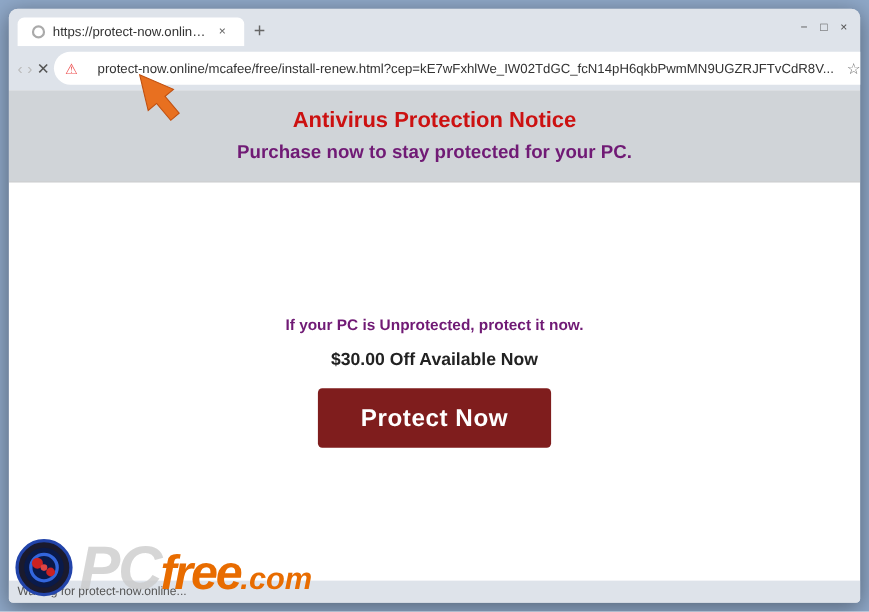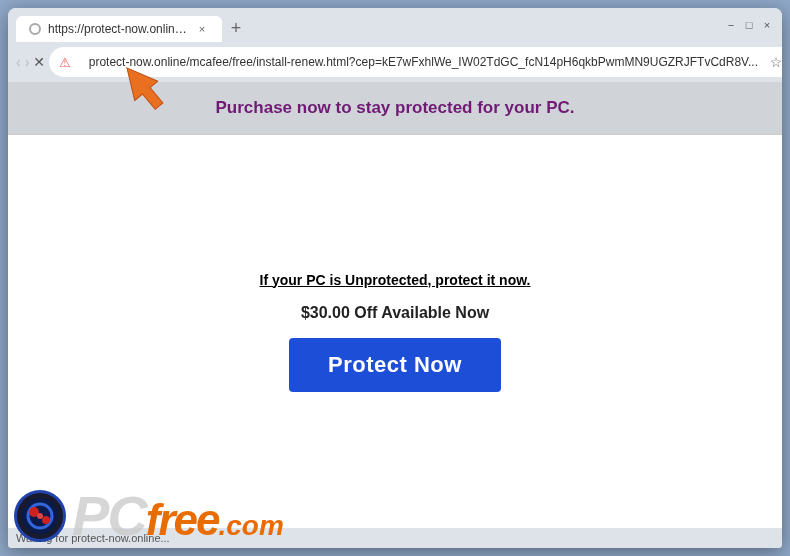--- a/index.html
+++ b/index.html
@@ -248,38 +248,37 @@
       display: flex;
       flex-direction: column;
       align-items: center;
       justify-content: center;
       padding: 20px;
       gap: 16px;
     }
 
     .unprotected-text {
       font-size: 14px;
-      color: #000000;
+      color: #701a75;
       text-align: center;
-      text-decoration: underline;
     }
 
     .unprotected-text span {
       font-weight: bold;
     }
 
     .discount-text {
       font-size: 16px;
       font-weight: bold;
       color: #222;
       text-align: center;
     }
 
     .protect-btn {
-      background: #1d4ed8;
+      background: #7f1d1d;
       color: #ffffff;
       border: none;
       border-radius: 4px;
       padding: 14px 39px;
       font-size: 22px;
       font-weight: bold;
       cursor: pointer;
       letter-spacing: 0.5px;
     }
 
@@ -391,20 +390,21 @@
         <span class="addr-icon-btn">⊙</span>
 
       </div>
     </div>
   </div>
 
   <div class="page-content">
     <div class="inner-page">
 
       <div class="page-header-stripe">
+        <div class="antivirus-title">Antivirus Protection Notice</div>
         <div class="subtitle">Purchase now to stay protected for your PC.</div>
       </div>
 
       <div class="page-body">
         <div class="unprotected-text">
           <span>If your PC is </span><span style="font-weight:bold;">Unprotected</span><span>, protect </span><span style="font-weight:bold;">it now</span><span>.</span>
         </div>
         <div class="discount-text">$30.00 Off Available Now</div>
         <button class="protect-btn">Protect Now</button>
       </div>

